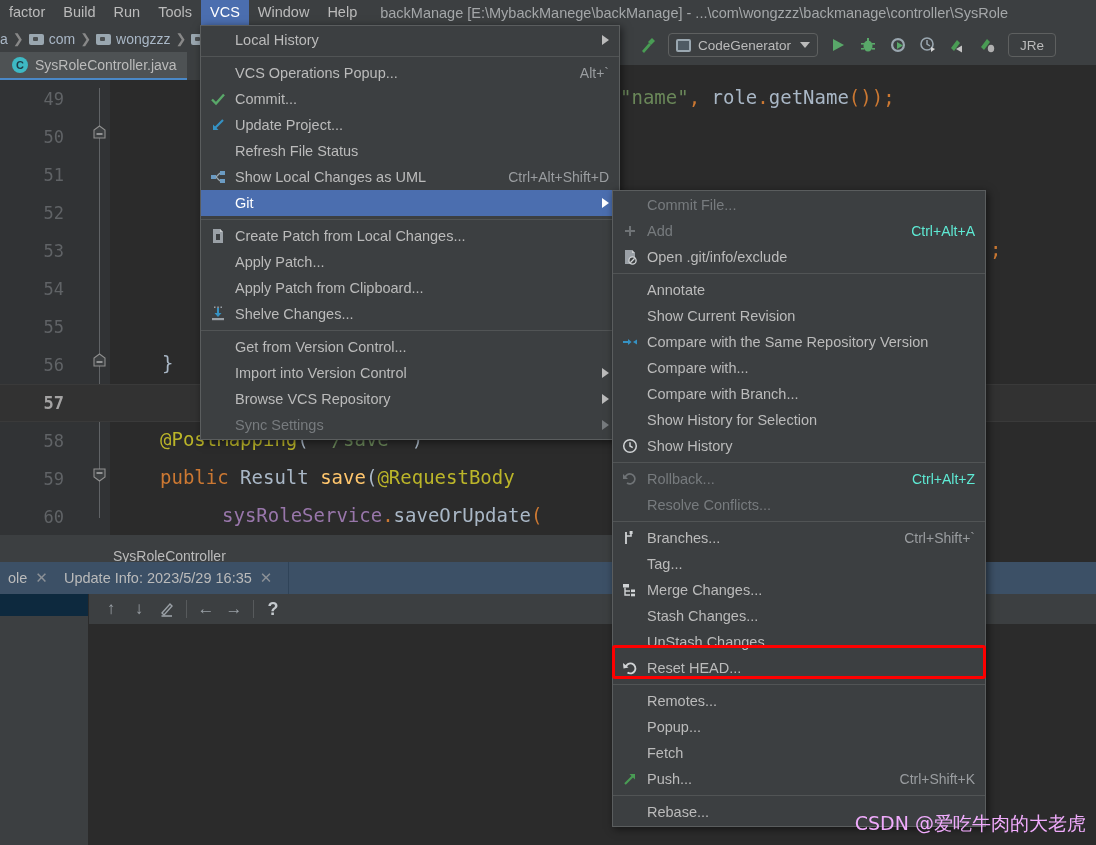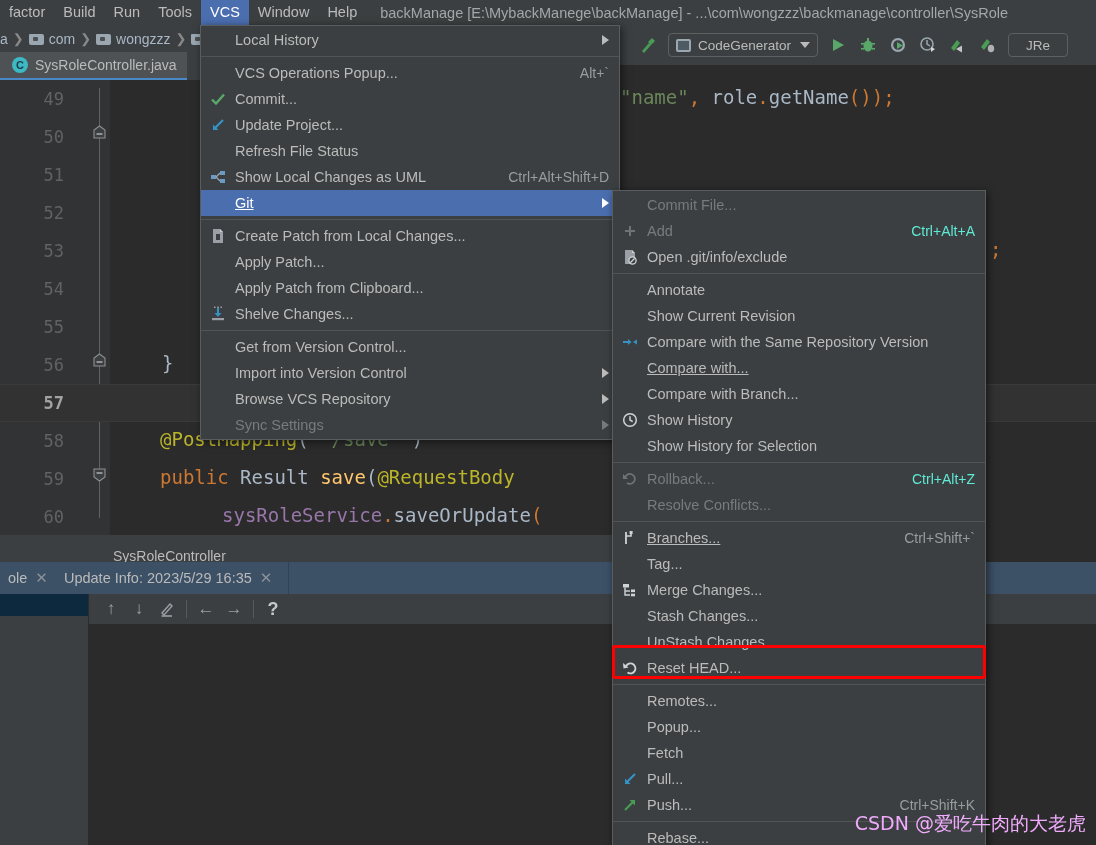--- a/index.html
+++ b/index.html
@@ -131,21 +131,21 @@
   .rc-icon {
     width: 15px; height: 13px; margin-right: 7px; border: 2px solid #9aa7b0;
     border-radius: 2px; background: #4f5b64;
   }
   .caret-down {
     width: 0; height: 0; margin-left: 9px;
     border-left: 5px solid transparent; border-right: 5px solid transparent;
     border-top: 6px solid #bbbbbb;
   }
   .jre-box {
-    height: 24px; padding: 0 17px; border: 1px solid #5e6060; border-radius: 4px;
+    height: 24px; padding: 0 11px; border: 1px solid #5e6060; border-radius: 4px;
     color: #bbbbbb; font-size: 13.5px; display: flex; align-items: center;
     margin-left: 4px;
   }
 
   
   .bottom-crumb {
     position: absolute; left: 0; top: 535px; width: 620px; height: 41px;
     background: #3c3f41; color: #bbbbbb; font-size: 14px;
     display: flex; align-items: center; padding-left: 113px;
   }
@@ -208,21 +208,21 @@
     margin-left: auto; width: 0; height: 0;
     border-top: 5px solid transparent; border-bottom: 5px solid transparent;
     border-left: 7px solid #bbbbbb;
   }
   .mi.disabled .arrow { border-left-color: #777b7e; }
   .mi.selected .arrow { border-left-color: #ffffff; }
   .mi .mi-icon {
     position: absolute; left: 8px; top: 50%; transform: translateY(-50%);
     width: 18px; height: 18px; display: flex; align-items: center; justify-content: center;
   }
-  .mi .u { text-decoration: underline; }
+  .mi .u { }
   .menu-sep { height: 1px; background: #515455; margin: 3px 0; }
 
   .highlight-box {
     position: absolute; left: 612px; top: 645px; width: 374px; height: 34px;
     border: 3px solid #fe0000; border-radius: 3px; pointer-events: none; z-index: 50;
   }
 
   .watermark {
     position: absolute; right: 10px; bottom: 8px; z-index: 60;
     font-size: 19px; color: #f0abfc; white-space: nowrap;
@@ -616,31 +616,31 @@
 
     <div class="mi">
       <span class="u">Compare with...</span>
     </div>
 
     <div class="mi">
       <span>Compare with Branch...</span>
     </div>
 
     <div class="mi">
+      <span>Show History for Selection</span>
+    </div>
+
+    <div class="mi">
       <span class="mi-icon">
         <svg width="16" height="16" viewBox="0 0 16 16">
             <circle cx="8" cy="8" r="6.3" fill="none" stroke="#d0d3d5" stroke-width="1.5"></circle>
             <path d="M8 4.3 L8 8 L10.7 9.6" stroke="#d0d3d5" stroke-width="1.5" fill="none"></path>
           </svg>
       </span>
       <span>Show History</span>
-    </div>
-
-    <div class="mi">
-      <span>Show History for Selection</span>
     </div>
 
     <div class="menu-sep"></div>
 
     <div class="mi disabled">
       <span class="mi-icon">
         <svg width="16" height="16" viewBox="0 0 16 16">
             <path d="M3 7 A5 5 0 1 1 5 12" stroke="#6f7376" stroke-width="1.7" fill="none"></path>
             <path d="M1 3 L1 8 L6 8 Z" fill="#6f7376"></path>
           </svg>
@@ -709,29 +709,20 @@
     </div>
 
     <div class="mi">
       <span>Popup...</span>
     </div>
 
     <div class="mi">
       <span>Fetch</span>
     </div>
 
-    <div class="mi">
-      <span class="mi-icon">
-        <svg width="16" height="16" viewBox="0 0 16 16">
-            <path d="M13 3 L4.5 11.5" stroke="#3592c4" stroke-width="2.2"></path>
-            <path d="M3 13 L3 7.5 L8.5 13 Z" fill="#3592c4"></path>
-          </svg>
-      </span>
-      <span>Pull...</span>
-    </div>
 
     <div class="mi">
       <span class="mi-icon">
         <svg width="16" height="16" viewBox="0 0 16 16">
             <path d="M3 13 L11.5 4.5" stroke="#499c54" stroke-width="2.2"></path>
             <path d="M13 3 L13 8.5 L7.5 3 Z" fill="#499c54"></path>
           </svg>
       </span>
       <span>Push...</span>
       <span class="accel">Ctrl+Shift+K</span>

